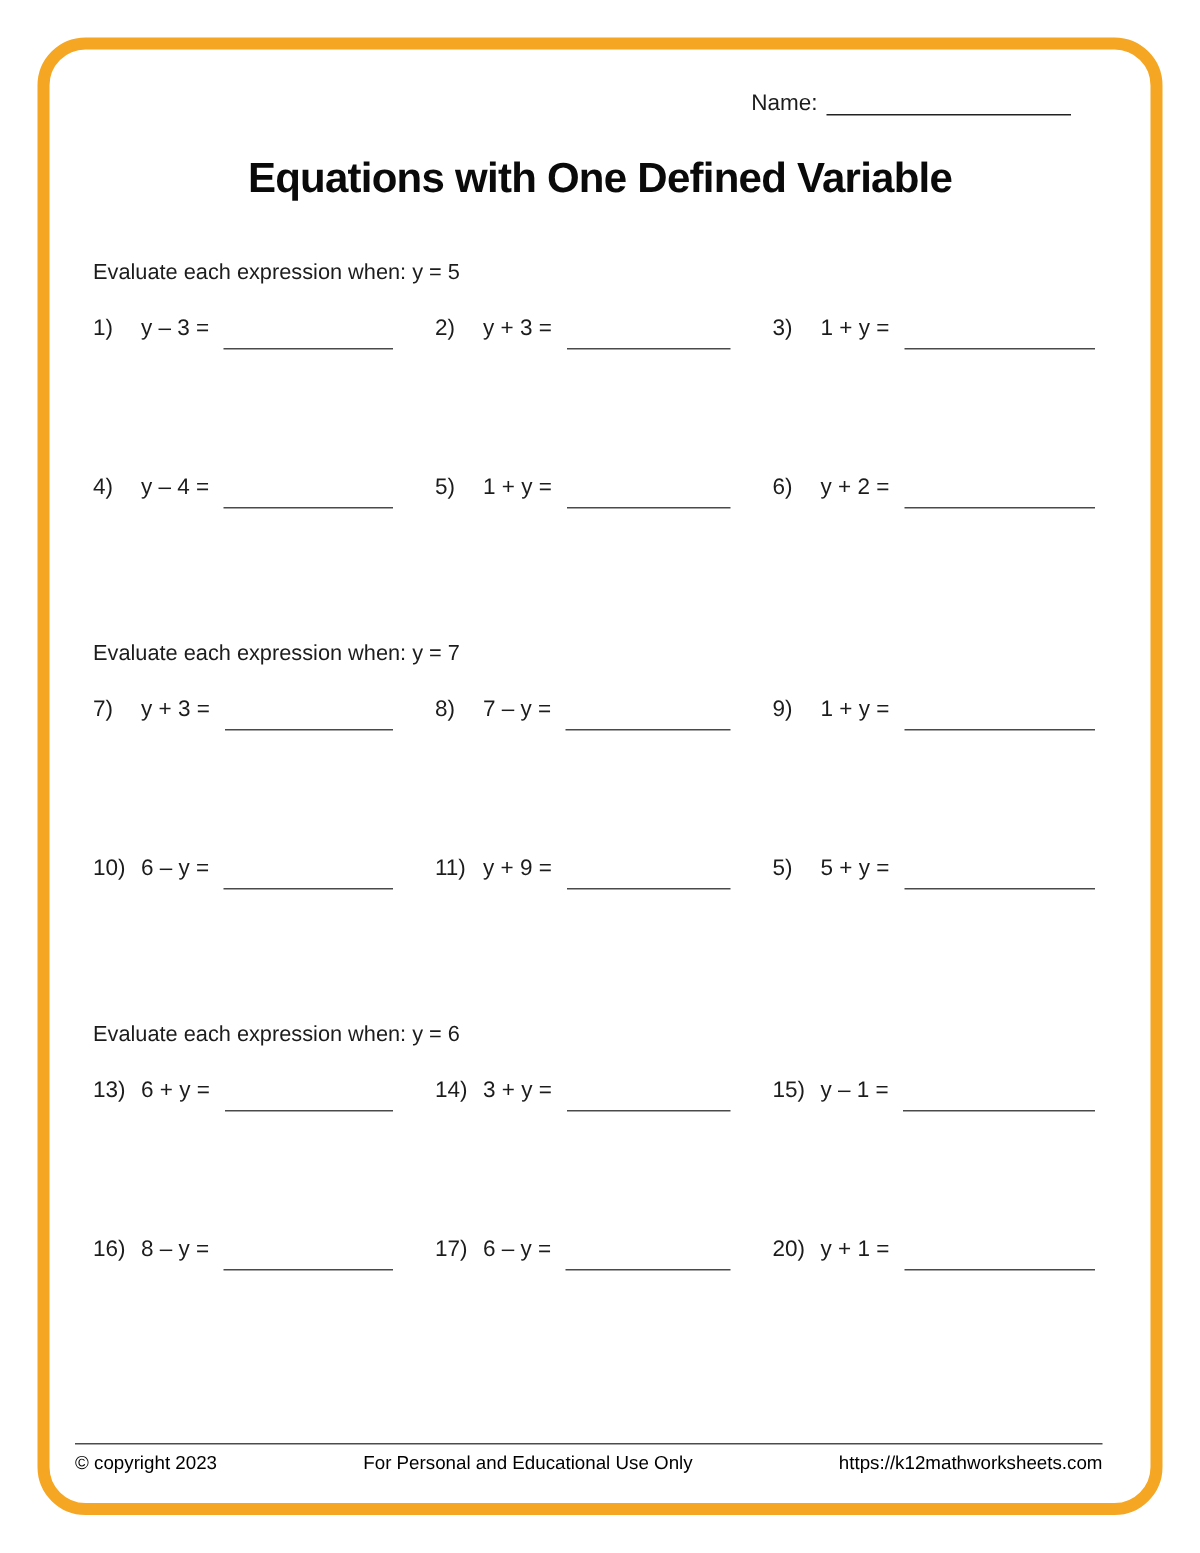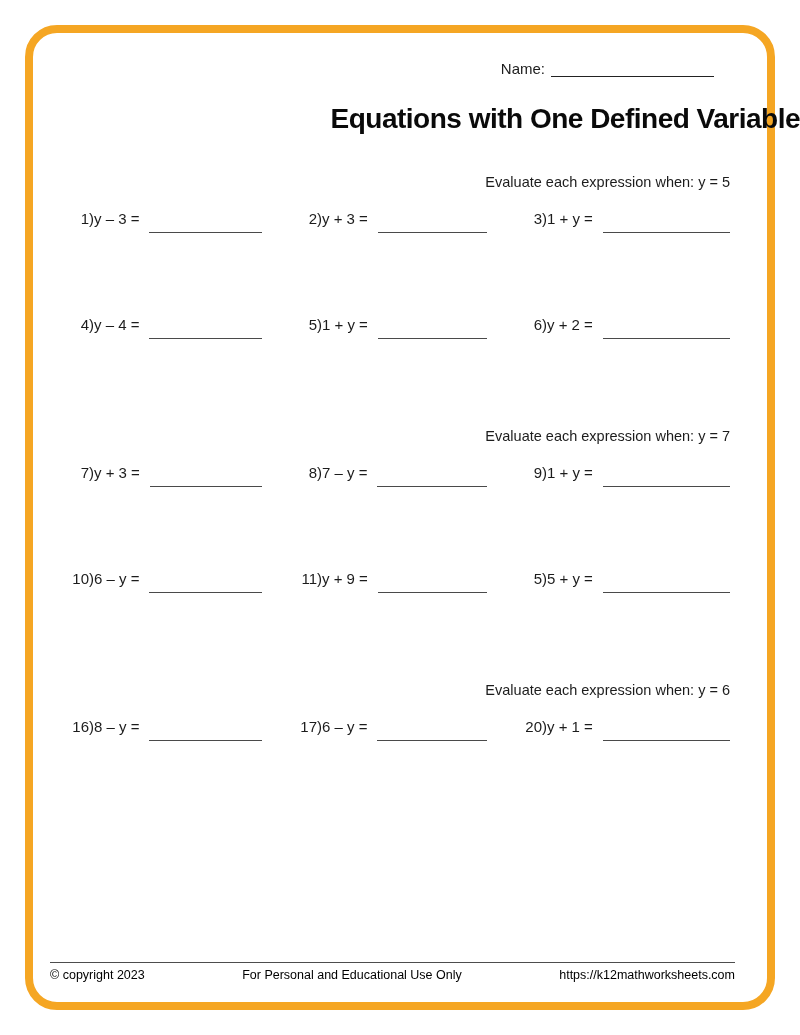--- a/index.html
+++ b/index.html
@@ -29,31 +29,30 @@
   .name-line {
     display: inline-block;
     width: 163px;
     border-bottom: 1.4px solid #222222;
     height: 14px;
   }
   .page-title {
     position: absolute;
     top: 103px; left: 0;
     width: 100%;
-    text-align: right;
+    text-align: center;
     font-size: 28px;
     font-weight: 700;
     letter-spacing: -0.5px;
     color: #0a0a0a;
   }
   .content {
     position: absolute;
     left: 62px; top: 174px;
     width: 668px;
-    text-align: right;
   }
   .section { margin-bottom: 93px; }
   .instruction {
     font-size: 14.5px;
     margin-bottom: 18px;
   }
   .problem-row {
     display: grid;
     grid-template-columns: 200px 197px 215px;
     column-gap: 28px;
@@ -170,20 +169,37 @@
         <span class="pexpr">5 + y =</span>
         <span class="pline"></span>
       </div>
     </div>
   </div>
 
   <div class="section">
     <div class="instruction">Evaluate each expression when: y = 6</div>
     <div class="problem-row">
       <div class="problem">
+        <span class="pnum">13)</span>
+        <span class="pexpr">6 + y =</span>
+        <span class="pline"></span>
+      </div>
+      <div class="problem">
+        <span class="pnum">14)</span>
+        <span class="pexpr">3 + y =</span>
+        <span class="pline"></span>
+      </div>
+      <div class="problem">
+        <span class="pnum">15)</span>
+        <span class="pexpr">y – 1 =</span>
+        <span class="pline"></span>
+      </div>
+    </div>
+    <div class="problem-row">
+      <div class="problem">
         <span class="pnum">16)</span>
         <span class="pexpr">8 – y =</span>
         <span class="pline"></span>
       </div>
       <div class="problem">
         <span class="pnum">17)</span>
         <span class="pexpr">6 – y =</span>
         <span class="pline"></span>
       </div>
       <div class="problem">

